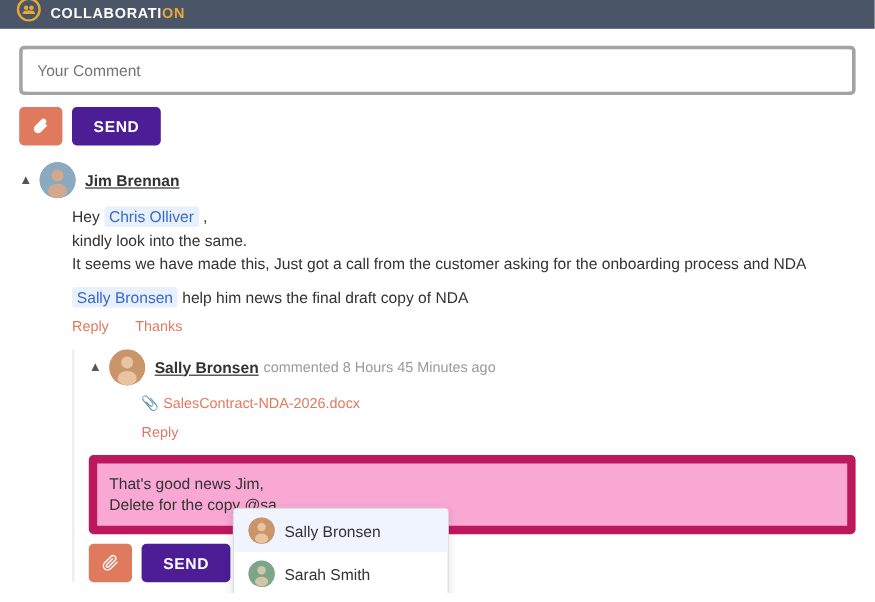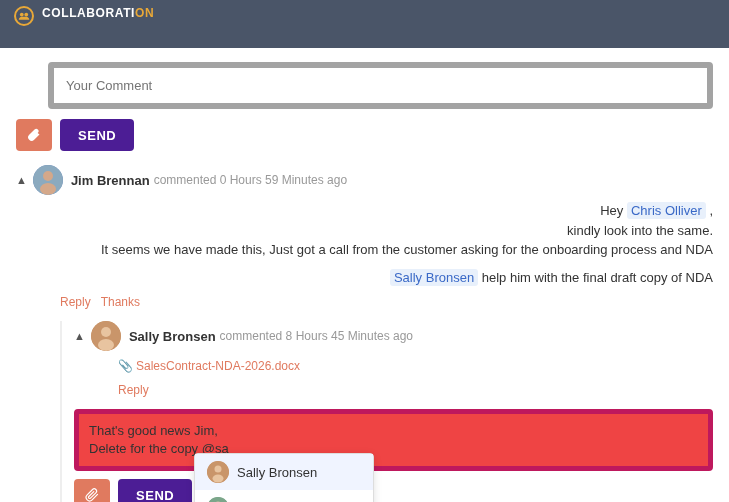--- a/index.html
+++ b/index.html
@@ -9,23 +9,23 @@
       background: #fff;
       width: 729px;
       height: 502px;
       overflow: hidden;
     }
 
     
     .header {
       background: #4a5568;
       display: flex;
-      align-items: flex-start;
+      align-items: flex-end;
       padding: 6px 14px;
-      height: 48px;
+      height: 24px;
     }
     .header-icon {
       width: 20px;
       height: 20px;
       border: 2px solid #e8a838;
       border-radius: 50%;
       display: flex;
       align-items: center;
       justify-content: center;
       margin-right: 8px;
@@ -48,24 +48,23 @@
 
     
     .content {
       padding: 14px 16px;
       height: calc(502px - 32px);
       overflow-y: auto;
     }
 
     
     .comment-input-wrapper {
-      border: 6px solid #a3a3a3;
+      border: 3px solid #a3a3a3;
       border-radius: 4px;
       margin-bottom: 10px;
-      margin-left: 32px;
     }
     .comment-input {
       width: 100%;
       border: none;
       outline: none;
       padding: 10px 12px;
       font-size: 13px;
       color: #999;
       border-radius: 4px;
     }
@@ -138,45 +137,45 @@
     .avatar-jb {
       background: #6b8cba;
     }
     .avatar-sb {
       background: #c9956a;
     }
     .comment-author {
       font-weight: 600;
       color: #333;
       font-size: 13px;
+      text-decoration: underline;
     }
     .comment-meta {
       color: #999;
       font-size: 12px;
       margin-left: 4px;
     }
 
     .comment-body {
       margin-left: 44px;
       color: #333;
       line-height: 1.5;
-      text-align: right;
     }
 
     .mention {
       background: #e8f0fb;
       color: #3a69c7;
       border-radius: 3px;
       padding: 1px 4px;
     }
 
     .comment-actions {
       margin-top: 6px;
       display: flex;
-      gap: 10px;
+      gap: 22px;
     }
     .action-link {
       color: #e07a5f;
       font-size: 12px;
       cursor: pointer;
       text-decoration: none;
     }
 
     .attachment-link {
       color: #e07a5f;
@@ -195,28 +194,28 @@
       padding-left: 12px;
       margin-top: 10px;
     }
 
     
     .reply-input-area {
       margin-top: 10px;
       position: relative;
     }
     .reply-input-box {
-      border: 5px solid #be185d;
+      border: 7px solid #be185d;
       border-radius: 4px;
       padding: 8px 10px;
       font-size: 13px;
       color: #333;
       min-height: 50px;
       line-height: 1.4;
-      background: #ef4444;
+      background: #f9a8d4;
     }
 
     .reply-toolbar {
       display: flex;
       align-items: center;
       gap: 8px;
       margin-top: 8px;
     }
 
     
@@ -297,30 +296,29 @@
         <span class="collapse-arrow">▲</span>
         <div class="avatar avatar-jb">
 
           <svg width="30" height="30" viewBox="0 0 30 30">
             <circle cx="15" cy="15" r="15" fill="#8baabf"></circle>
             <circle cx="15" cy="11" r="5" fill="#d4a88a"></circle>
             <ellipse cx="15" cy="24" rx="8" ry="6" fill="#d4a88a"></ellipse>
           </svg>
         </div>
         <span class="comment-author">Jim Brennan</span>
-        <span class="comment-meta">commented 0 Hours 59 Minutes ago</span>
       </div>
 
       <div class="comment-body">
         <div>Hey <span class="mention">Chris Olliver</span> ,</div>
         <div>kindly look into the same.</div>
         <div>It seems we have made this, Just got a call from the customer asking for the onboarding process and NDA</div>
         <div style="margin-top:8px;">
           <span class="mention">Sally Bronsen</span>
-          <span> help him with the final draft copy of NDA</span>
+          <span> help him news the final draft copy of NDA</span>
         </div>
         <div class="comment-actions">
           <a class="action-link">Reply</a>
           <a class="action-link">Thanks</a>
         </div>
       </div>
 
       <div class="reply-thread">
         <div class="comment-item">
           <div class="comment-header-row">

